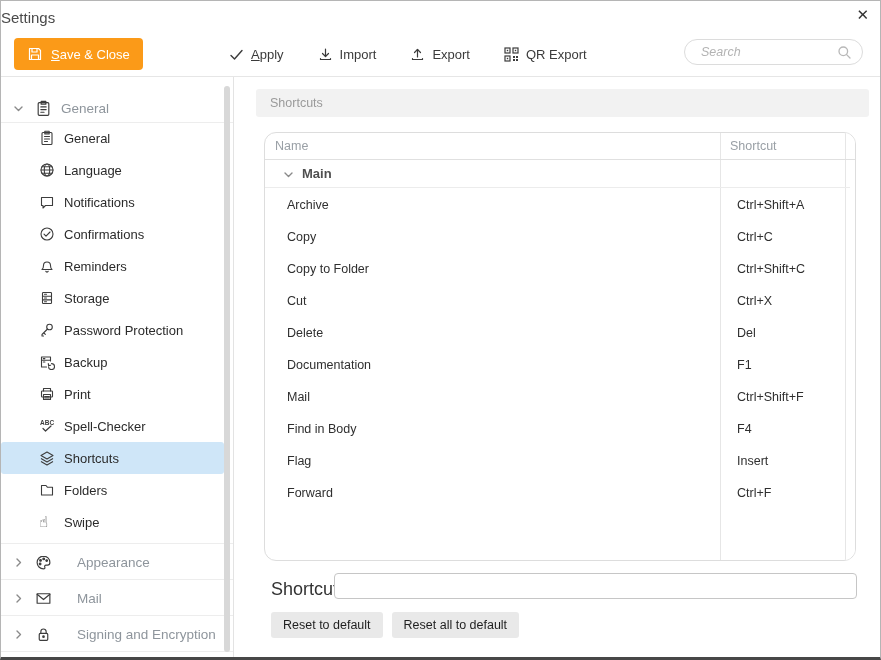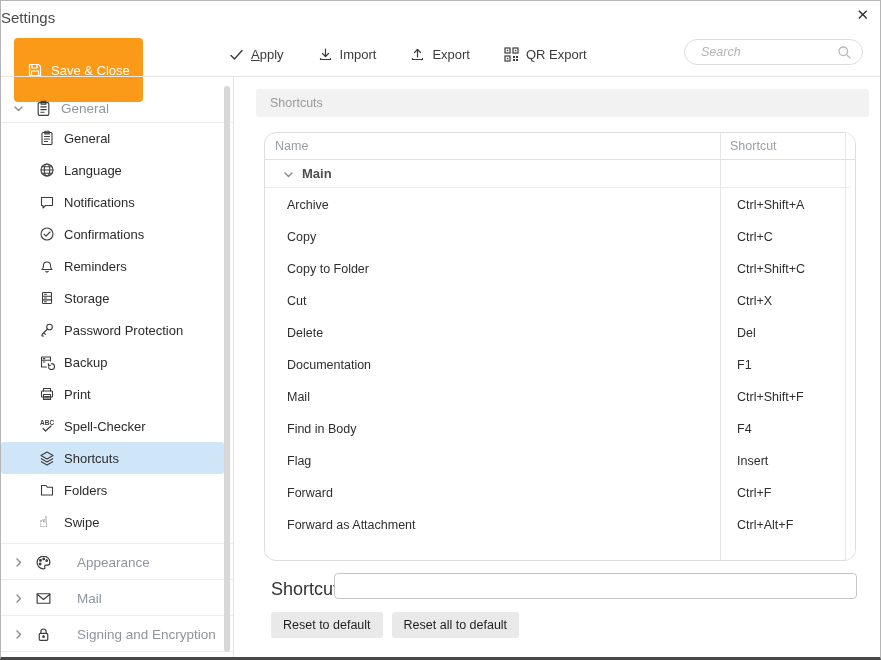--- a/index.html
+++ b/index.html
@@ -10,21 +10,21 @@
     color:#2e2e2e;
   }
   
   .title{position:absolute;left:0;right:0;top:8px;
          font-size:15px;color:#4a4a4a;}
   .close-btn{position:absolute;right:11px;top:5px;font-size:15px;font-weight:bold;
          color:#333;cursor:pointer;line-height:18px;}
   
   .save-btn{position:absolute;left:13px;top:37px;height:32px;display:flex;
          align-items:center;gap:8px;background:#fb9a18;border-radius:4px;
-         padding:16px 13px;color:#fff;font-size:13px;cursor:pointer;}
+         padding:0 13px;color:#fff;font-size:13px;cursor:pointer;}
   .accel{text-decoration:underline;}
   .tool-row{position:absolute;left:228px;top:37px;height:32px;display:flex;
          align-items:center;gap:34px;}
   .tool-item{display:flex;gap:7px;font-size:13px;
          color:#3b3b3b;cursor:pointer;}
   .search{position:absolute;left:683px;top:38px;width:179px;height:26px;
          box-sizing:border-box;border:1px solid #dcdcdc;border-radius:13px;
          display:flex;align-items:center;padding:0 10px 0 14px;background:#fff;}
   .search input{flex:1;border:none;outline:none;font-size:12.5px;
          font-style:italic;color:#555;background:transparent;min-width:0;
@@ -437,24 +437,20 @@
           <span class="sc">F4</span>
         </div>
       <div class="t-row">
           <span class="nm">Flag</span>
           <span class="sc">Insert</span>
         </div>
       <div class="t-row">
           <span class="nm">Forward</span>
           <span class="sc">Ctrl+F</span>
         </div>
-      <div class="t-row">
-          <span class="nm">Forward as Attachment</span>
-          <span class="sc">Ctrl+Alt+F</span>
-        </div>
     </div>
   </div>
 
   <span class="sc-label">Shortcut:</span>
   <input class="sc-input" value="" style="">
 
   <div class="btn-row">
     <button class="gray-btn">Reset to default</button>
     <button class="gray-btn">Reset all to default</button>
   </div>

